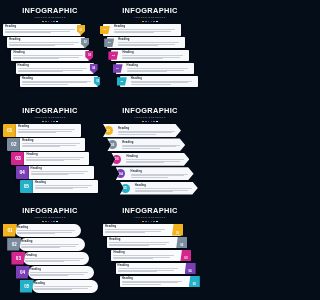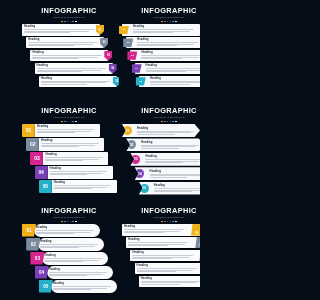--- a/index.html
+++ b/index.html
@@ -3,21 +3,21 @@
 <meta charset="utf-8">
 <style>
   * { box-sizing: border-box; margin: 0; padding: 0; }
   html, body {
     width: 200px; height: 300px;
     background: #050d18;
     font-family: "Liberation Sans", sans-serif;
     overflow: hidden;
   }
   .sheet { width: 200px; height: 300px; display: grid;
-           grid-template-columns: 100px 100px; grid-template-rows: 100px 100px 100px; margin-left: 19px; }
+           grid-template-columns: 100px 100px; grid-template-rows: 100px 100px 100px; }
   .panel { position: relative; width: 100px; height: 100px; background: #050d18; overflow: hidden; }
 
   
   .hdr { position: absolute; top: 7px; left: 0; width: 100%; text-align: center; }
   .hdr-title { font-size: 7.4px; font-weight: bold; letter-spacing: .35px;
                color: #ffffff; line-height: 8px; }
   .hdr-sub { font-size: 2.5px; letter-spacing: .5px; color: #8d98a8;
              line-height: 4px; margin-top: .5px; }
   .hdr-dots { margin-top: 1px; display: flex; justify-content: center; gap: 1.2px; }
   .hdr-dots i { width: 1.6px; height: 1.6px; border-radius: 50%; display: block; }

